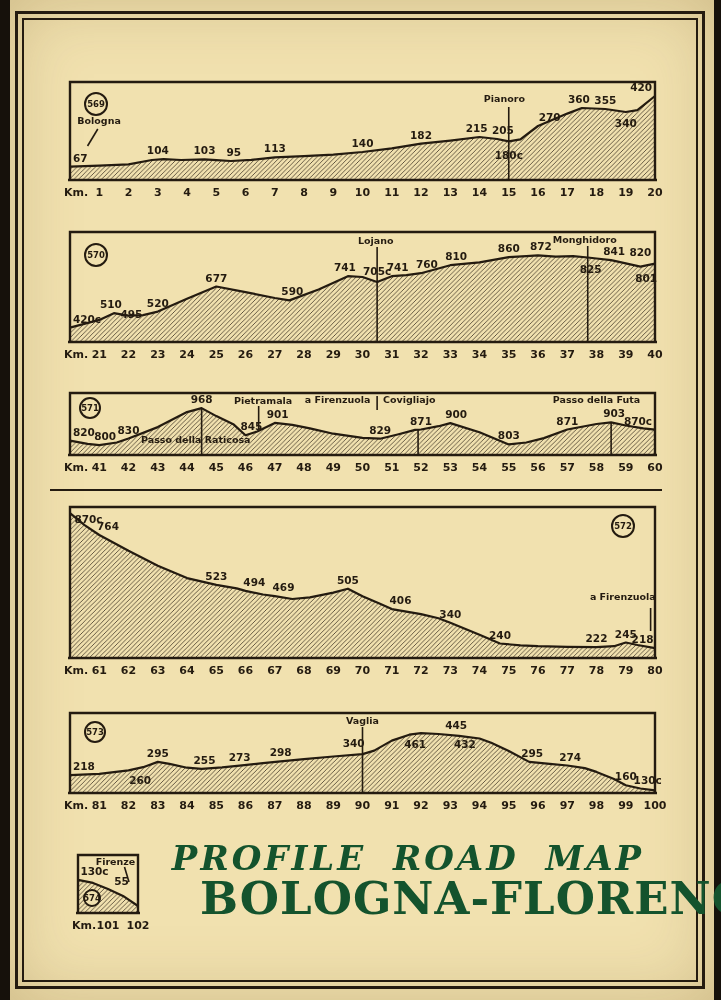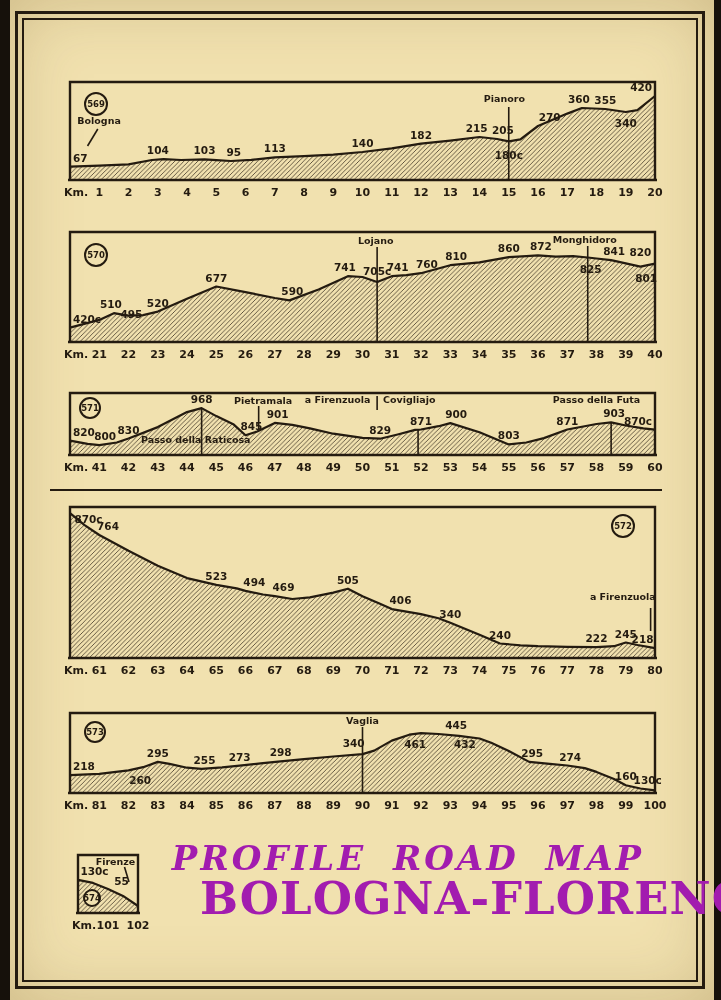--- a/index.html
+++ b/index.html
@@ -7,21 +7,21 @@
        font-family:"DejaVu Sans",sans-serif;}
   .page{position:absolute;left:10px;right:7px;top:0;bottom:0;background:#f1e1af;
         box-shadow:inset 0 0 70px rgba(120,88,36,.28);}
   .frame-outer{position:absolute;left:5px;top:11px;right:9px;bottom:11px;
         border:3.5px solid #241b10;}
   .frame-inner{position:absolute;left:12px;top:18px;right:16px;bottom:18px;
         border:2px solid #241b10;}
   #panels{position:absolute;inset:0;}
   #panels svg{position:absolute;overflow:visible;}
   .separator{position:absolute;left:40px;top:489px;width:612px;border-top:2.2px solid #241b10;}
-  .title-block{position:absolute;left:143px;top:838px;width:510px;color:#a21caf;}
+  .title-block{position:absolute;left:143px;top:838px;width:510px;color:#14532d;}
   .t1{font-family:"DejaVu Serif",serif;font-style:italic;font-weight:bold;
       font-size:34px;letter-spacing:3px;word-spacing:12px;text-align:center;white-space:nowrap;}
   .t2{font-family:"DejaVu Serif",serif;font-weight:bold;font-size:45px;
       letter-spacing:1px;text-align:center;white-space:nowrap;margin-top:-6px;margin-left:47px;}
   text{fill:#241b10;}
   .elev{font:bold 10.5px "DejaVu Sans",sans-serif;}
   .tick{font:bold 11px "DejaVu Sans",sans-serif;}
   .place{font:bold 9.5px "DejaVu Sans",sans-serif;}
   .badge{font:bold 8.5px "DejaVu Sans",sans-serif;}
 </style>

